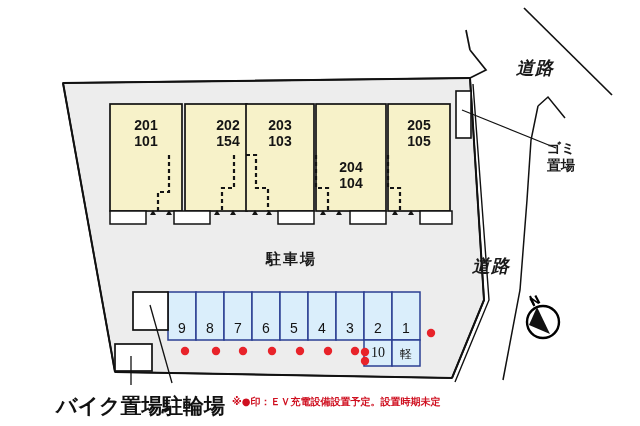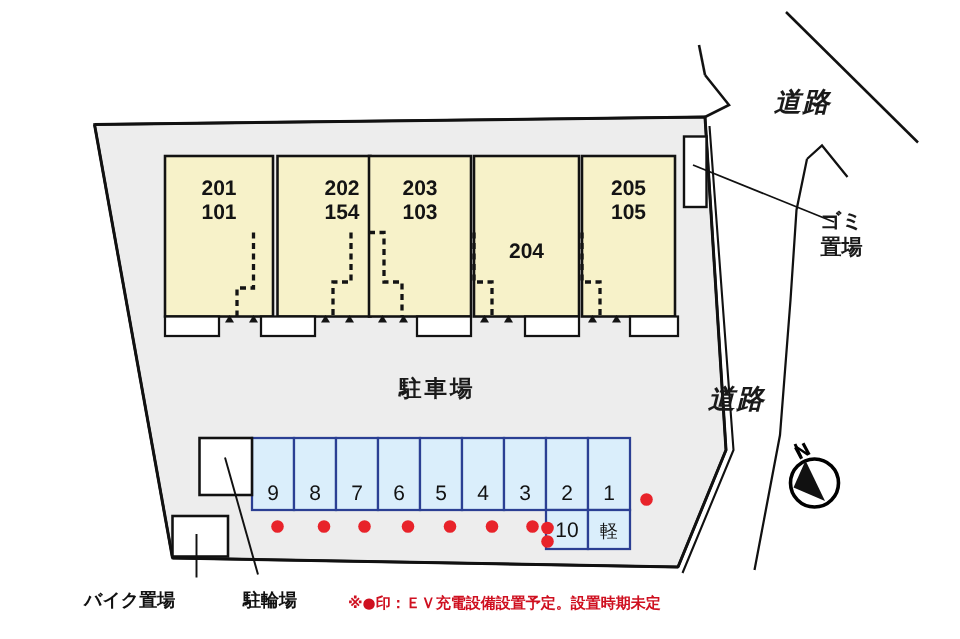--- a/index.html
+++ b/index.html
@@ -54,21 +54,21 @@
   }
   .parking-lbl{
     position:absolute;
     font-size:15px;
     font-weight:bold;
     color:#1a1a1a;
     letter-spacing:2px;
   }
   .bottom-lbl{
     position:absolute;
-    font-size:12px;
+    font-size:21px;
     font-weight:bold;
     color:#111;
     letter-spacing:0px;
   }
   .note-lbl{
     position:absolute;
     font-size:10px;
     font-weight:bold;
     color:#cf1020;
     letter-spacing:0px;
@@ -195,39 +195,40 @@
   <div class="unit-num" style="left:185px;top:118px;width:62px;padding-left:12px;">
     <div>202</div>
     <div>154</div>
   </div>
   <div class="unit-num" style="left:246px;top:118px;width:68px;">
     <div>203</div>
     <div>103</div>
   </div>
   <div class="unit-num" style="left:316px;top:118px;width:70px;margin-top:42px;">
     <div>204</div>
+    <div>104</div>
   </div>
   <div class="unit-num" style="left:388px;top:118px;width:62px;">
     <div>205</div>
     <div>105</div>
   </div>
 
   <div class="parking-lbl jp" style="left:242px;top:250px;padding-left:24px;">駐車場</div>
 
   <div class="stall-num" style="left:168px;top:320px;width:28px;">9</div>
   <div class="stall-num" style="left:196px;top:320px;width:28px;">8</div>
   <div class="stall-num" style="left:224px;top:320px;width:28px;">7</div>
   <div class="stall-num" style="left:252px;top:320px;width:28px;">6</div>
   <div class="stall-num" style="left:280px;top:320px;width:28px;">5</div>
   <div class="stall-num" style="left:308px;top:320px;width:28px;">4</div>
   <div class="stall-num" style="left:336px;top:320px;width:28px;">3</div>
   <div class="stall-num" style="left:364px;top:320px;width:28px;">2</div>
   <div class="stall-num" style="left:392px;top:320px;width:28px;">1</div>
 
-  <div class="stall-num" style="left:364px;top:345px;width:28px;">10</div>
+  <div class="stall-num" style="left:364px;top:345px;width:28px;font-family:Liberation Serif, serif;">10</div>
   <div class="stall-num small jp" style="left:392px;top:346px;width:28px;">軽</div>
 
   <div class="road-lbl jp" style="left:516px;top:56px;">道路</div>
   <div class="road-lbl jp" style="left:472px;top:254px;">道路</div>
 
   <div class="gomi-lbl jp" style="left:546px;top:140px;">
     <div>ゴミ</div>
     <div>置場</div>
   </div>
 

